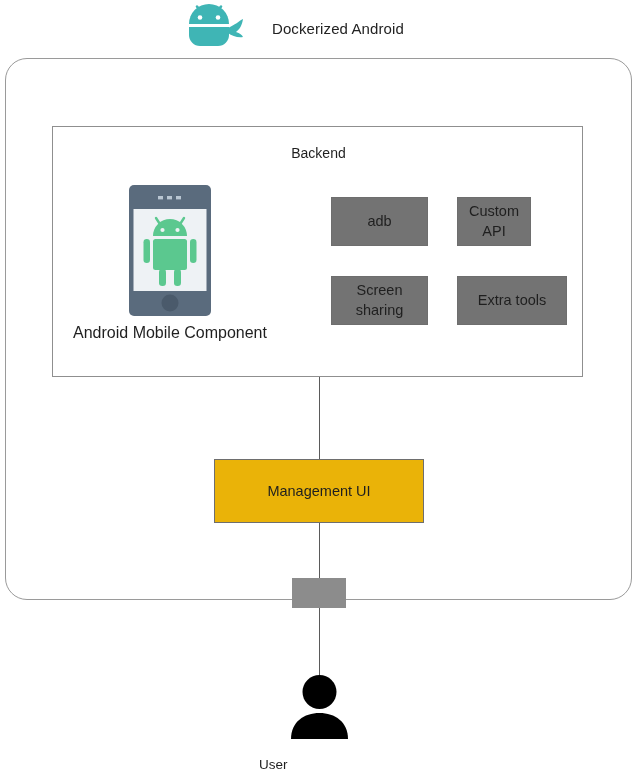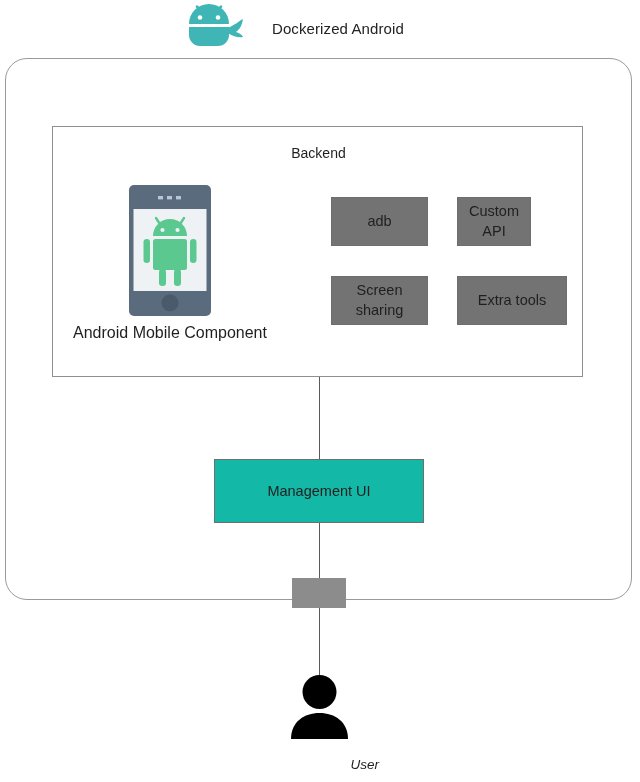--- a/index.html
+++ b/index.html
@@ -124,21 +124,21 @@
   #line-port-user    { left: 319px; top: 607px; height: 72px; }
 
   
   #management-ui-box {
     position: absolute;
     left: 214px;
     top: 459px;
     width: 210px;
     height: 64px;
     border: 1.3px solid #6e6e6e;
-    background: #14b8a6;
+    background: #eab308;
     box-sizing: border-box;
     display: flex;
     align-items: center;
     justify-content: center;
     font-size: 14.5px;
     color: #1f1f1f;
   }
 
   
   #port-rect {
@@ -156,24 +156,23 @@
     left: 287px;
     top: 675px;
     width: 65px;
     height: 64px;
   }
   #user-label {
     position: absolute;
     left: 259px;
     top: 757px;
     width: 120px;
-    text-align: right;
+    text-align: left;
     font-size: 13.5px;
     color: #1f1f1f;
-    font-style: italic;
   }
 </style>
 </head>
 <body>
 
 <div id="title-row">
 
   <svg id="brand-logo" viewBox="0 0 76 46">
 
     <line x1="19" y1="4.5" x2="24.5" y2="12" stroke="#3fb5b5" stroke-width="2.6" stroke-linecap="round"></line>

